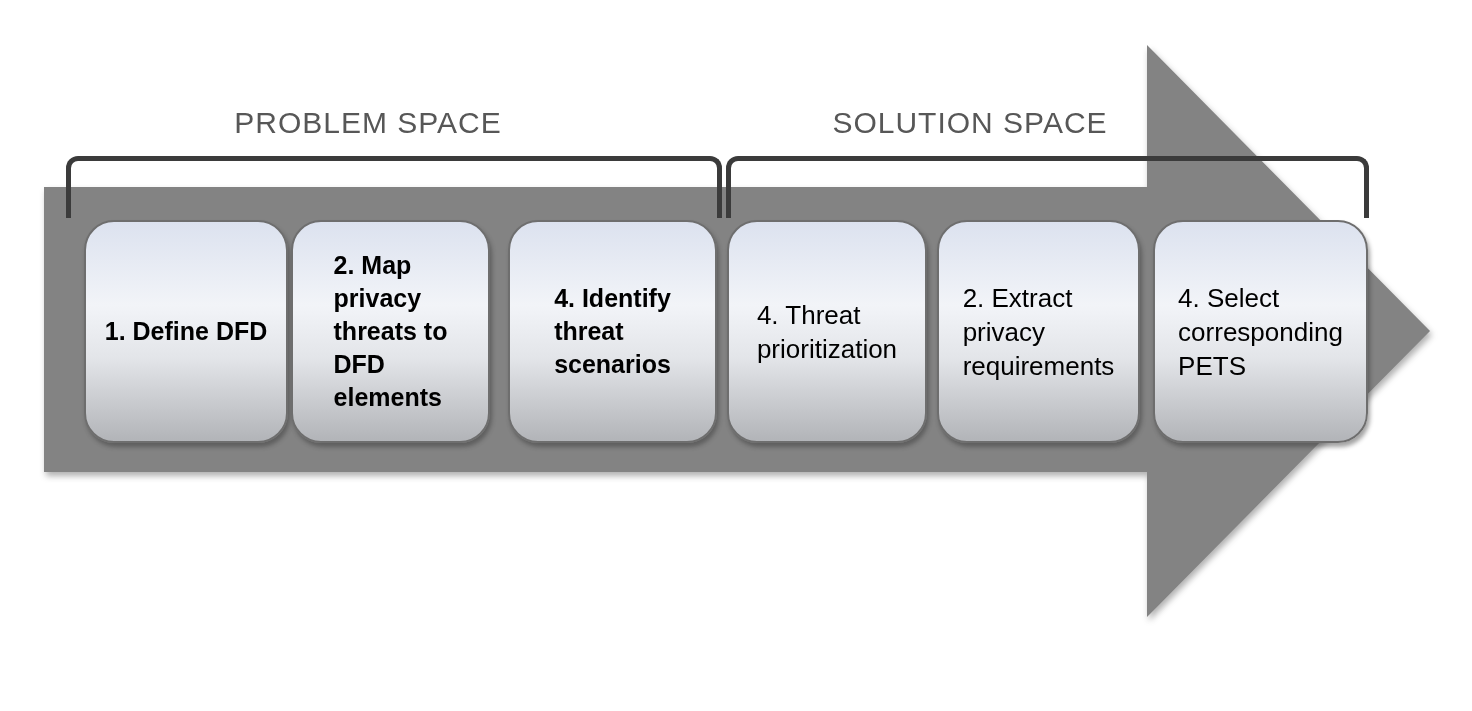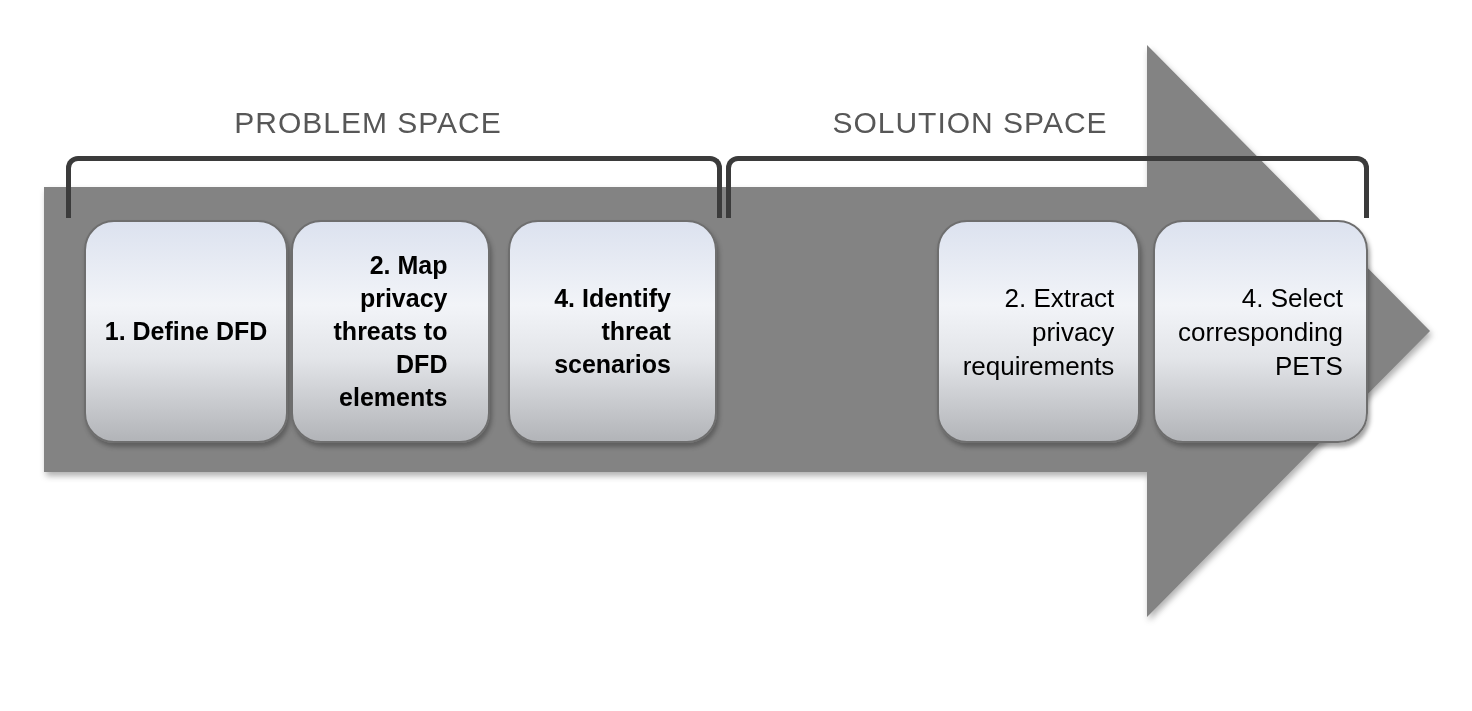--- a/index.html
+++ b/index.html
@@ -62,21 +62,21 @@
     background: linear-gradient(to bottom,
       var(--box-gradient-top, #dce2ef) 0%,
       var(--box-gradient-middle, #f2f4f8) 38%,
       var(--box-gradient-lower, #e3e5e9) 62%,
       var(--box-gradient-bottom, #b2b4b8) 100%);
     box-shadow: 2px 4px 4px rgba(50,50,50,0.45);
     box-sizing: border-box;
     display: flex;
     align-items: center;
     justify-content: center;
-    text-align: right;
+    text-align: left;
   }
   .step-box .step-label {
     white-space: pre-line;
     font-size: 25px;
     line-height: 33px;
     color: var(--step-text, #000000);
     padding: 0 6px;
   }
   .step-box.bold .step-label {
     font-weight: bold;
@@ -117,20 +117,24 @@
 privacy
 threats to
 DFD
 elements</span>
   </div>
   <div class="step-box bold b3">
     <span class="step-label">4. Identify
 threat
 scenarios</span>
   </div>
+  <div class="step-box regular b4">
+    <span class="step-label">4. Threat
+prioritization</span>
+  </div>
   <div class="step-box regular b5">
     <span class="step-label">2. Extract
 privacy
 requirements</span>
   </div>
   <div class="step-box regular b6">
     <span class="step-label">4. Select
 corresponding
 PETS</span>
   </div>

